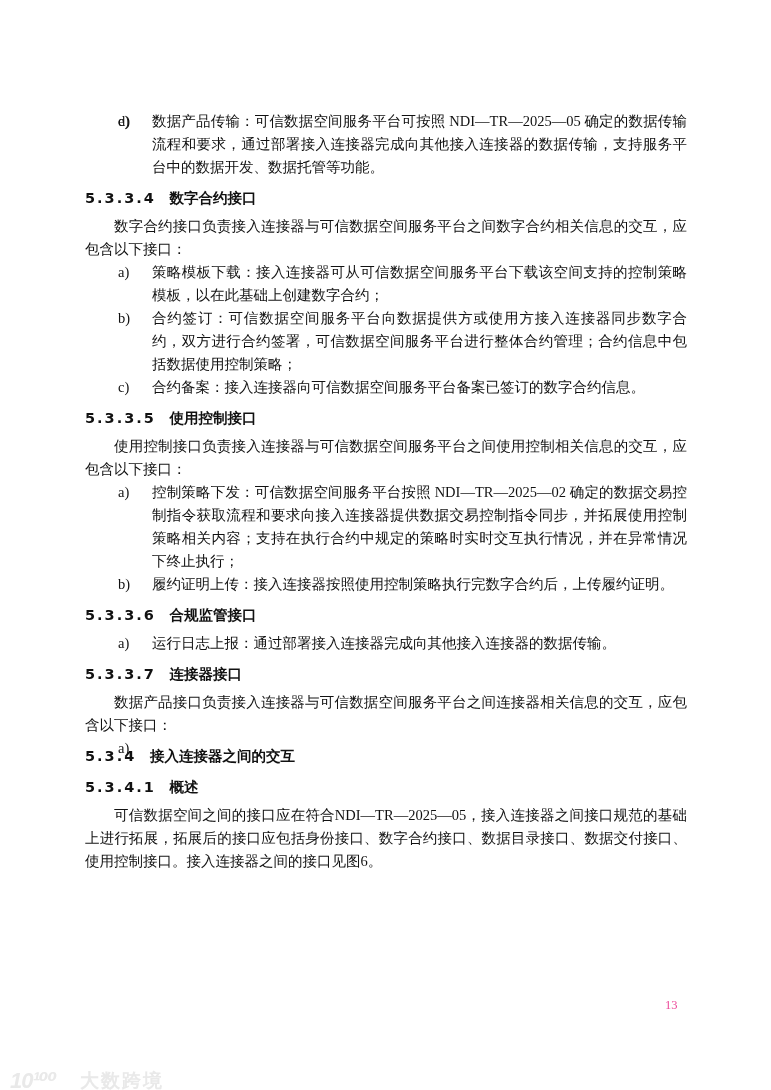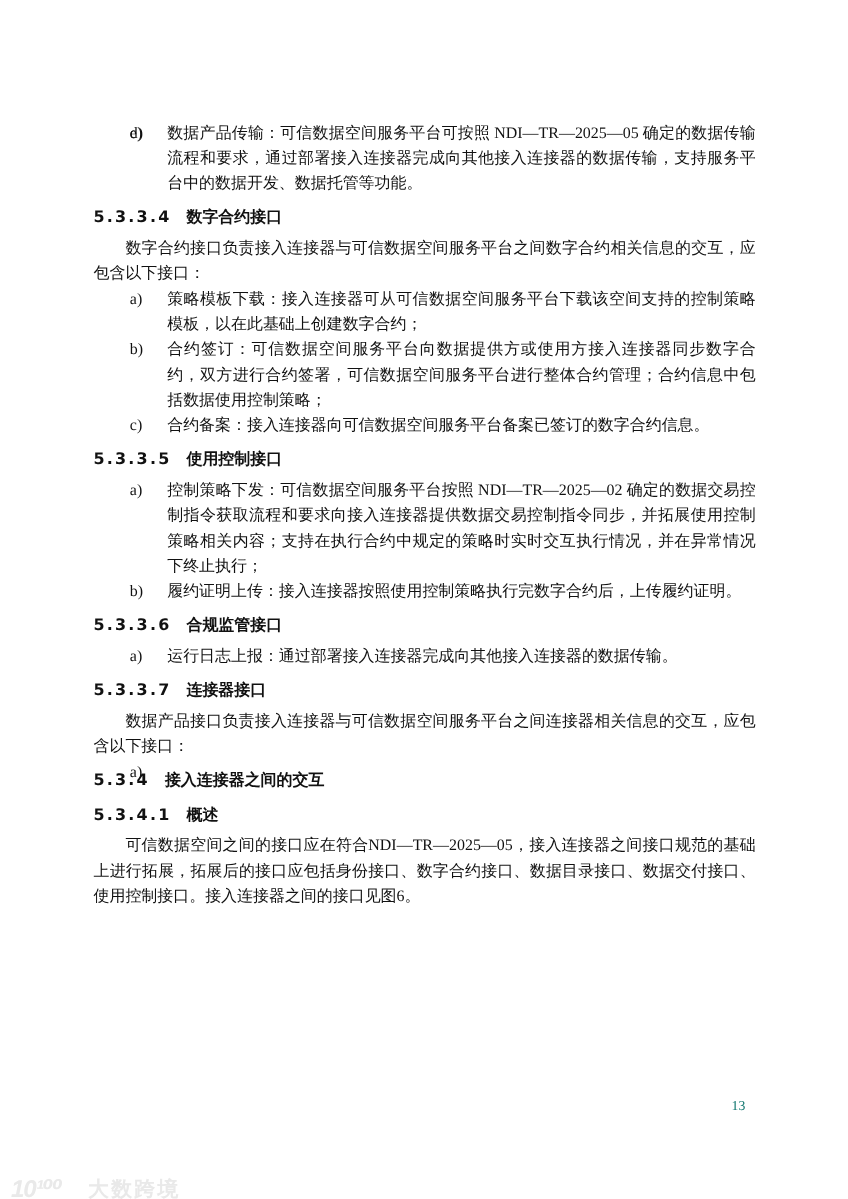--- a/index.html
+++ b/index.html
@@ -52,21 +52,21 @@
   }
   .sec-title {
     font-family: "Liberation Sans", "DejaVu Sans", sans-serif;
     font-weight: bold;
   }
   .page-number {
     position: absolute;
     left: 665px;
     top: 998px;
     font-size: 12.5px;
-    color: #0f766e;
+    color: #ec4899;
     font-family: "Liberation Serif", "DejaVu Serif", serif;
   }
   .watermark {
     position: absolute;
     left: 10px;
     top: 1068px;
     display: flex;
     align-items: center;
     gap: 24px;
     color: #e9e9e9;
@@ -116,20 +116,21 @@
         <span class="marker">c)</span>
         <span class="item-text">合约备案：接入连接器向可信数据空间服务平台备案已签订的数字合约信息。</span>
       </div>
     </section>
 
     <section>
       <h3 class="heading">
         <span class="sec-num">5.3.3.5</span>
         <span class="sec-title">使用控制接口</span>
       </h3>
+      <p class="para">使用控制接口负责接入连接器与可信数据空间服务平台之间使用控制相关信息的交互，应包含以下接口：</p>
       <div class="item">
         <span class="marker">a)</span>
         <span class="item-text">控制策略下发：可信数据空间服务平台按照 NDI—TR—2025—02 确定的数据交易控制指令获取流程和要求向接入连接器提供数据交易控制指令同步，并拓展使用控制策略相关内容；支持在执行合约中规定的策略时实时交互执行情况，并在异常情况下终止执行；</span>
       </div>
       <div class="item">
         <span class="marker">b)</span>
         <span class="item-text">履约证明上传：接入连接器按照使用控制策略执行完数字合约后，上传履约证明。</span>
       </div>
     </section>
 

